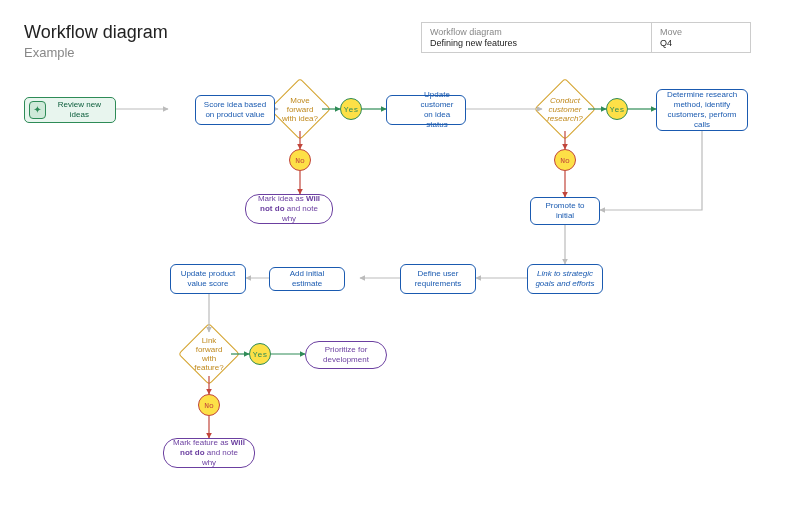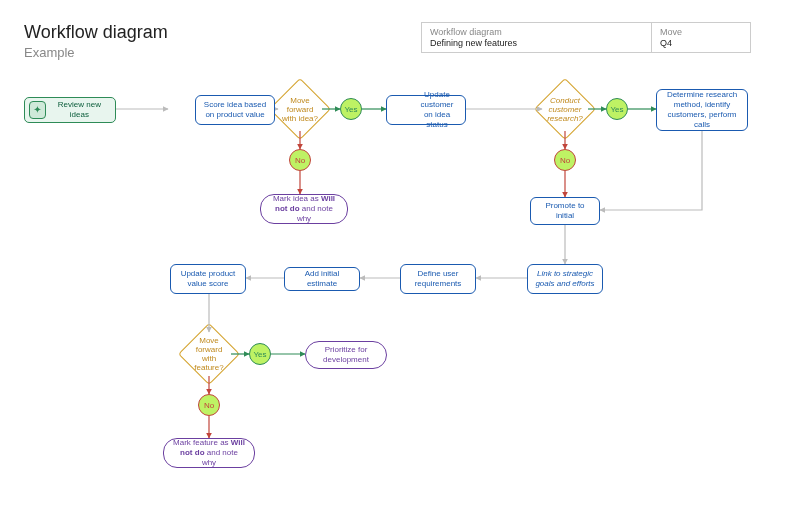--- a/index.html
+++ b/index.html
@@ -117,21 +117,22 @@
   .diamond span { display: block; padding: 0 2px; }
   .circle {
     position: absolute;
     width: 22px;
     height: 22px;
     border-radius: 50%;
     display: flex;
     align-items: center;
     justify-content: center;
     font-size: 8px;
-    background: #bef264;
+    background: #fde047;
+    font-family: Liberation Mono, monospace;
   }
   .circle.yes { border: 1.5px solid #2e8b57; color: #2e8b57; }
   .circle.no  { border: 1.5px solid #c1453b; color: #c1453b; align-items: center; }
 
   svg.edges {
     position: absolute;
     top: 0; left: 0;
     width: 800px; height: 524px;
     pointer-events: none;
   }
@@ -240,46 +241,46 @@
   <span>Yes</span>
 </div>
 
 <div class="node rect" style="left:656px; top:89px; width:92px; height:42px;">
   <span>Determine research method, identify customers, perform calls</span>
 </div>
 
 <div class="circle no" style="left:289px; top:149px;">
   <span>No</span>
 </div>
-<div class="node pill" style="left:260px; top:194px; width:88px; height:30px;">
+<div class="node pill" style="left:245px; top:194px; width:88px; height:30px;">
   <span><span>Mark idea as </span><b>Will not do</b><span> and note why</span></span>
 </div>
 
 <div class="circle no" style="left:554px; top:149px;">
   <span>No</span>
 </div>
 <div class="node rect" style="left:530px; top:197px; width:70px; height:28px;">
   <span>Promote to initial</span>
 </div>
 
 <div class="node rect" style="left:527px; top:264px; width:76px; height:30px;font-style:italic;">
   <span>Link to strategic goals and efforts</span>
 </div>
 <div class="node rect" style="left:400px; top:264px; width:76px; height:30px;">
   <span>Define user requirements</span>
 </div>
-<div class="node rect" style="left:284px; top:267px; width:76px; height:24px;">
+<div class="node rect" style="left:269px; top:267px; width:76px; height:24px;">
   <span>Add initial estimate</span>
 </div>
 <div class="node rect" style="left:170px; top:264px; width:76px; height:30px;">
   <span>Update product value score</span>
 </div>
 
 <div class="diamond" style="left:187px; top:332px; width:44px; height:44px;">
-  <span>Move forward with feature?</span>
+  <span>Link forward with feature?</span>
 </div>
 <div class="circle yes" style="left:249px; top:343px;">
   <span>Yes</span>
 </div>
 <div class="node pill" style="left:305px; top:341px; width:82px; height:28px;">
   <span>Prioritize for development</span>
 </div>
 <div class="circle no" style="left:198px; top:394px;">
   <span>No</span>
 </div>

